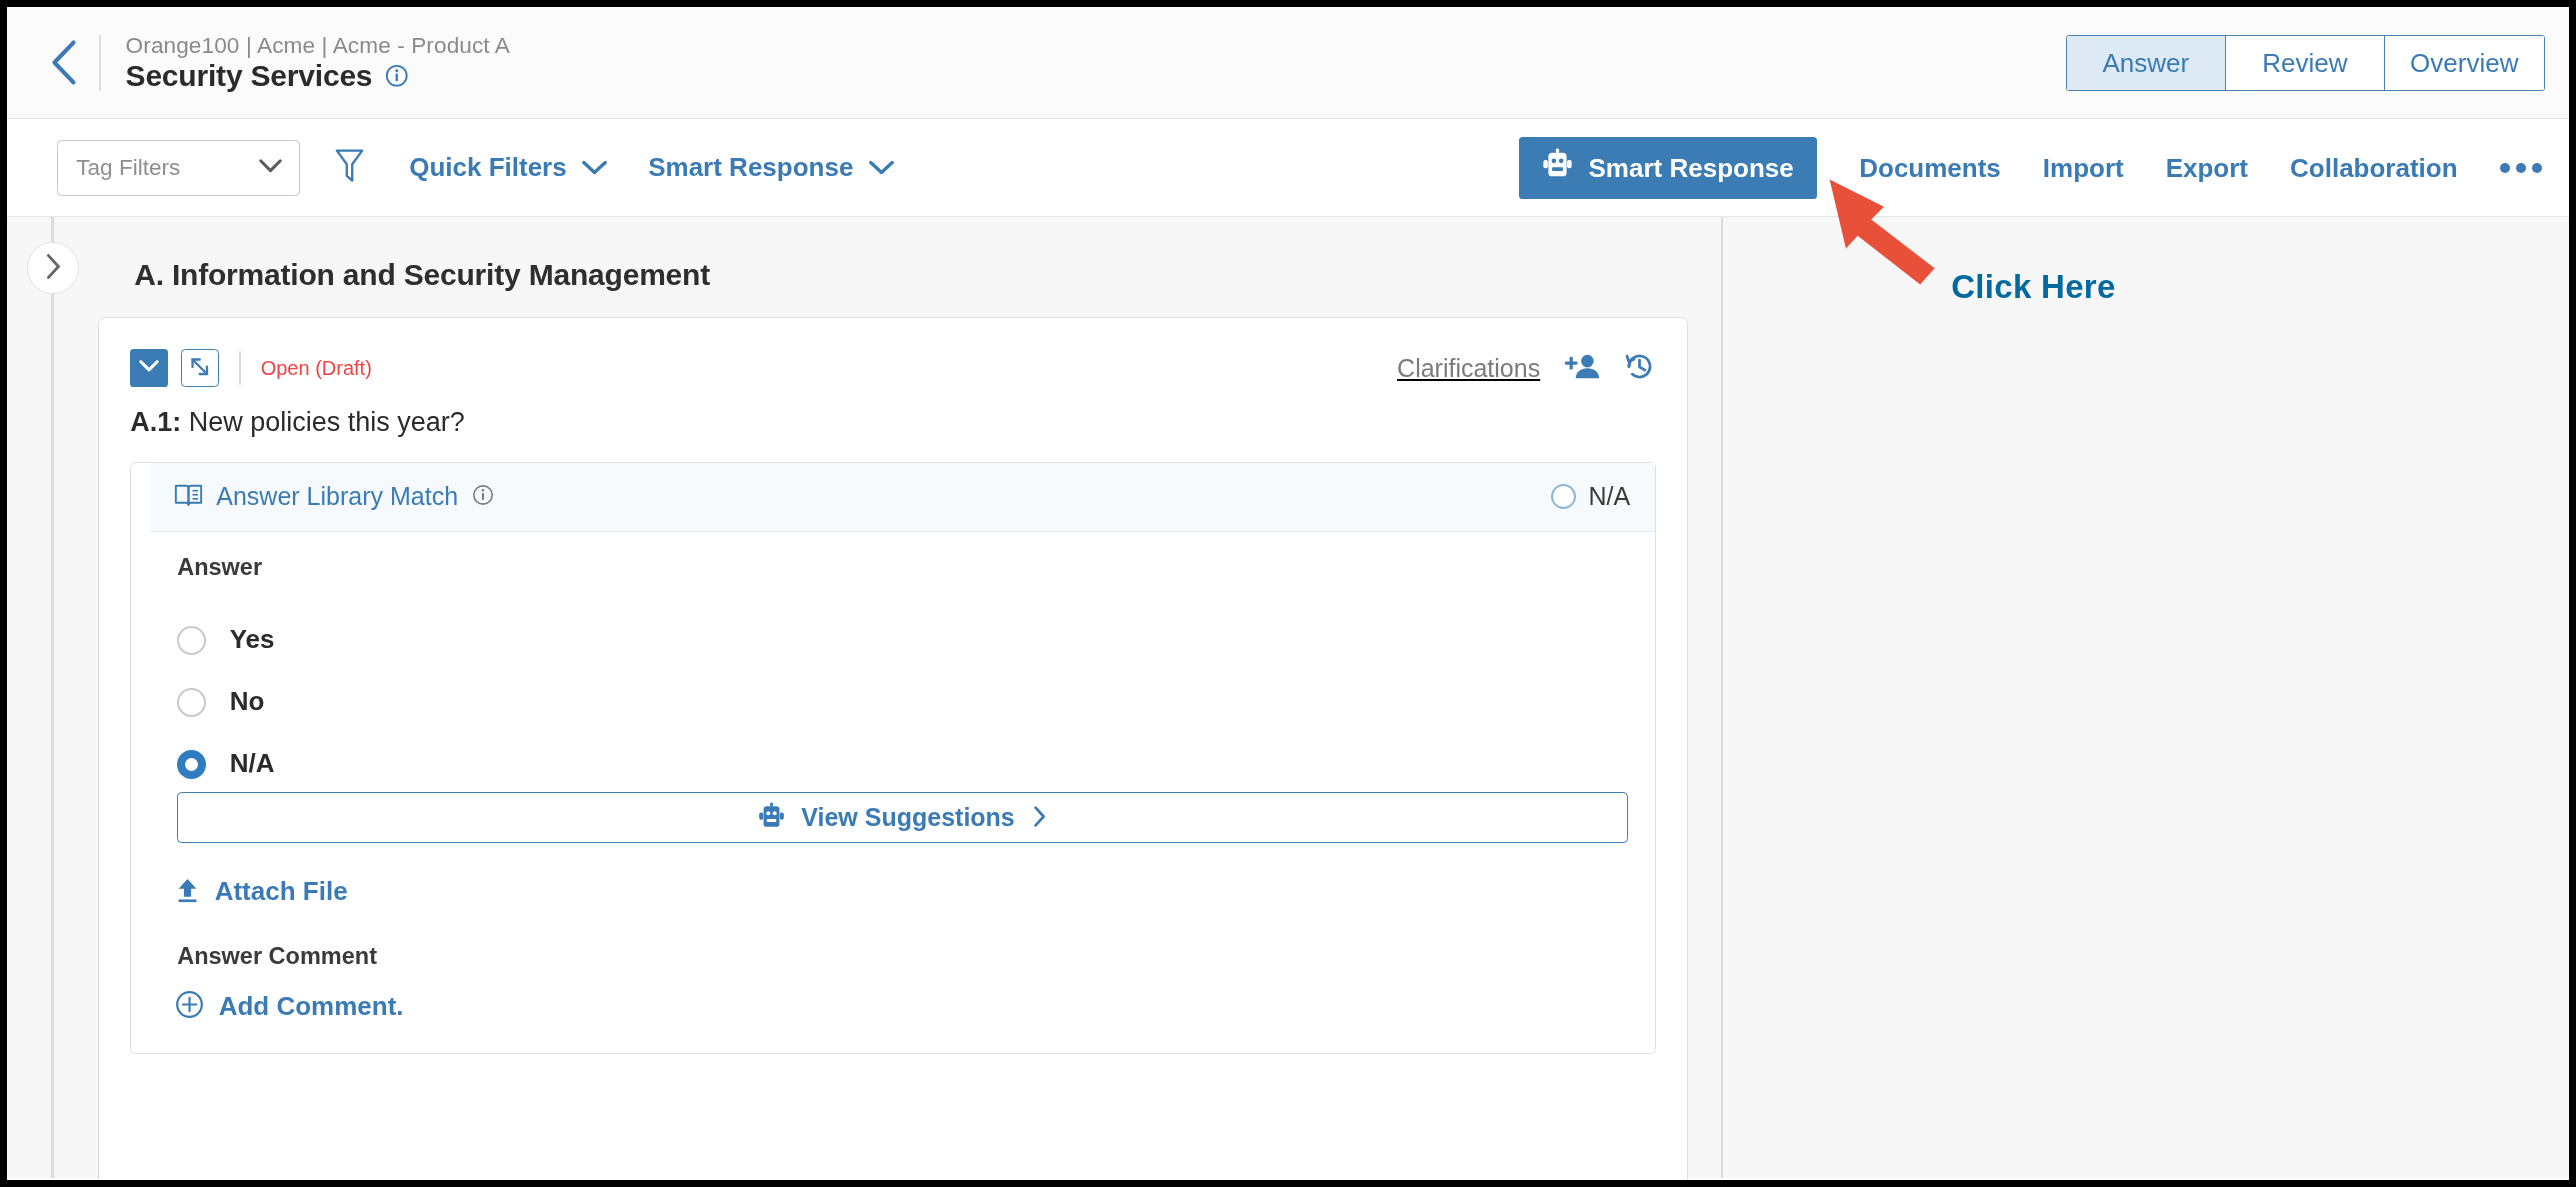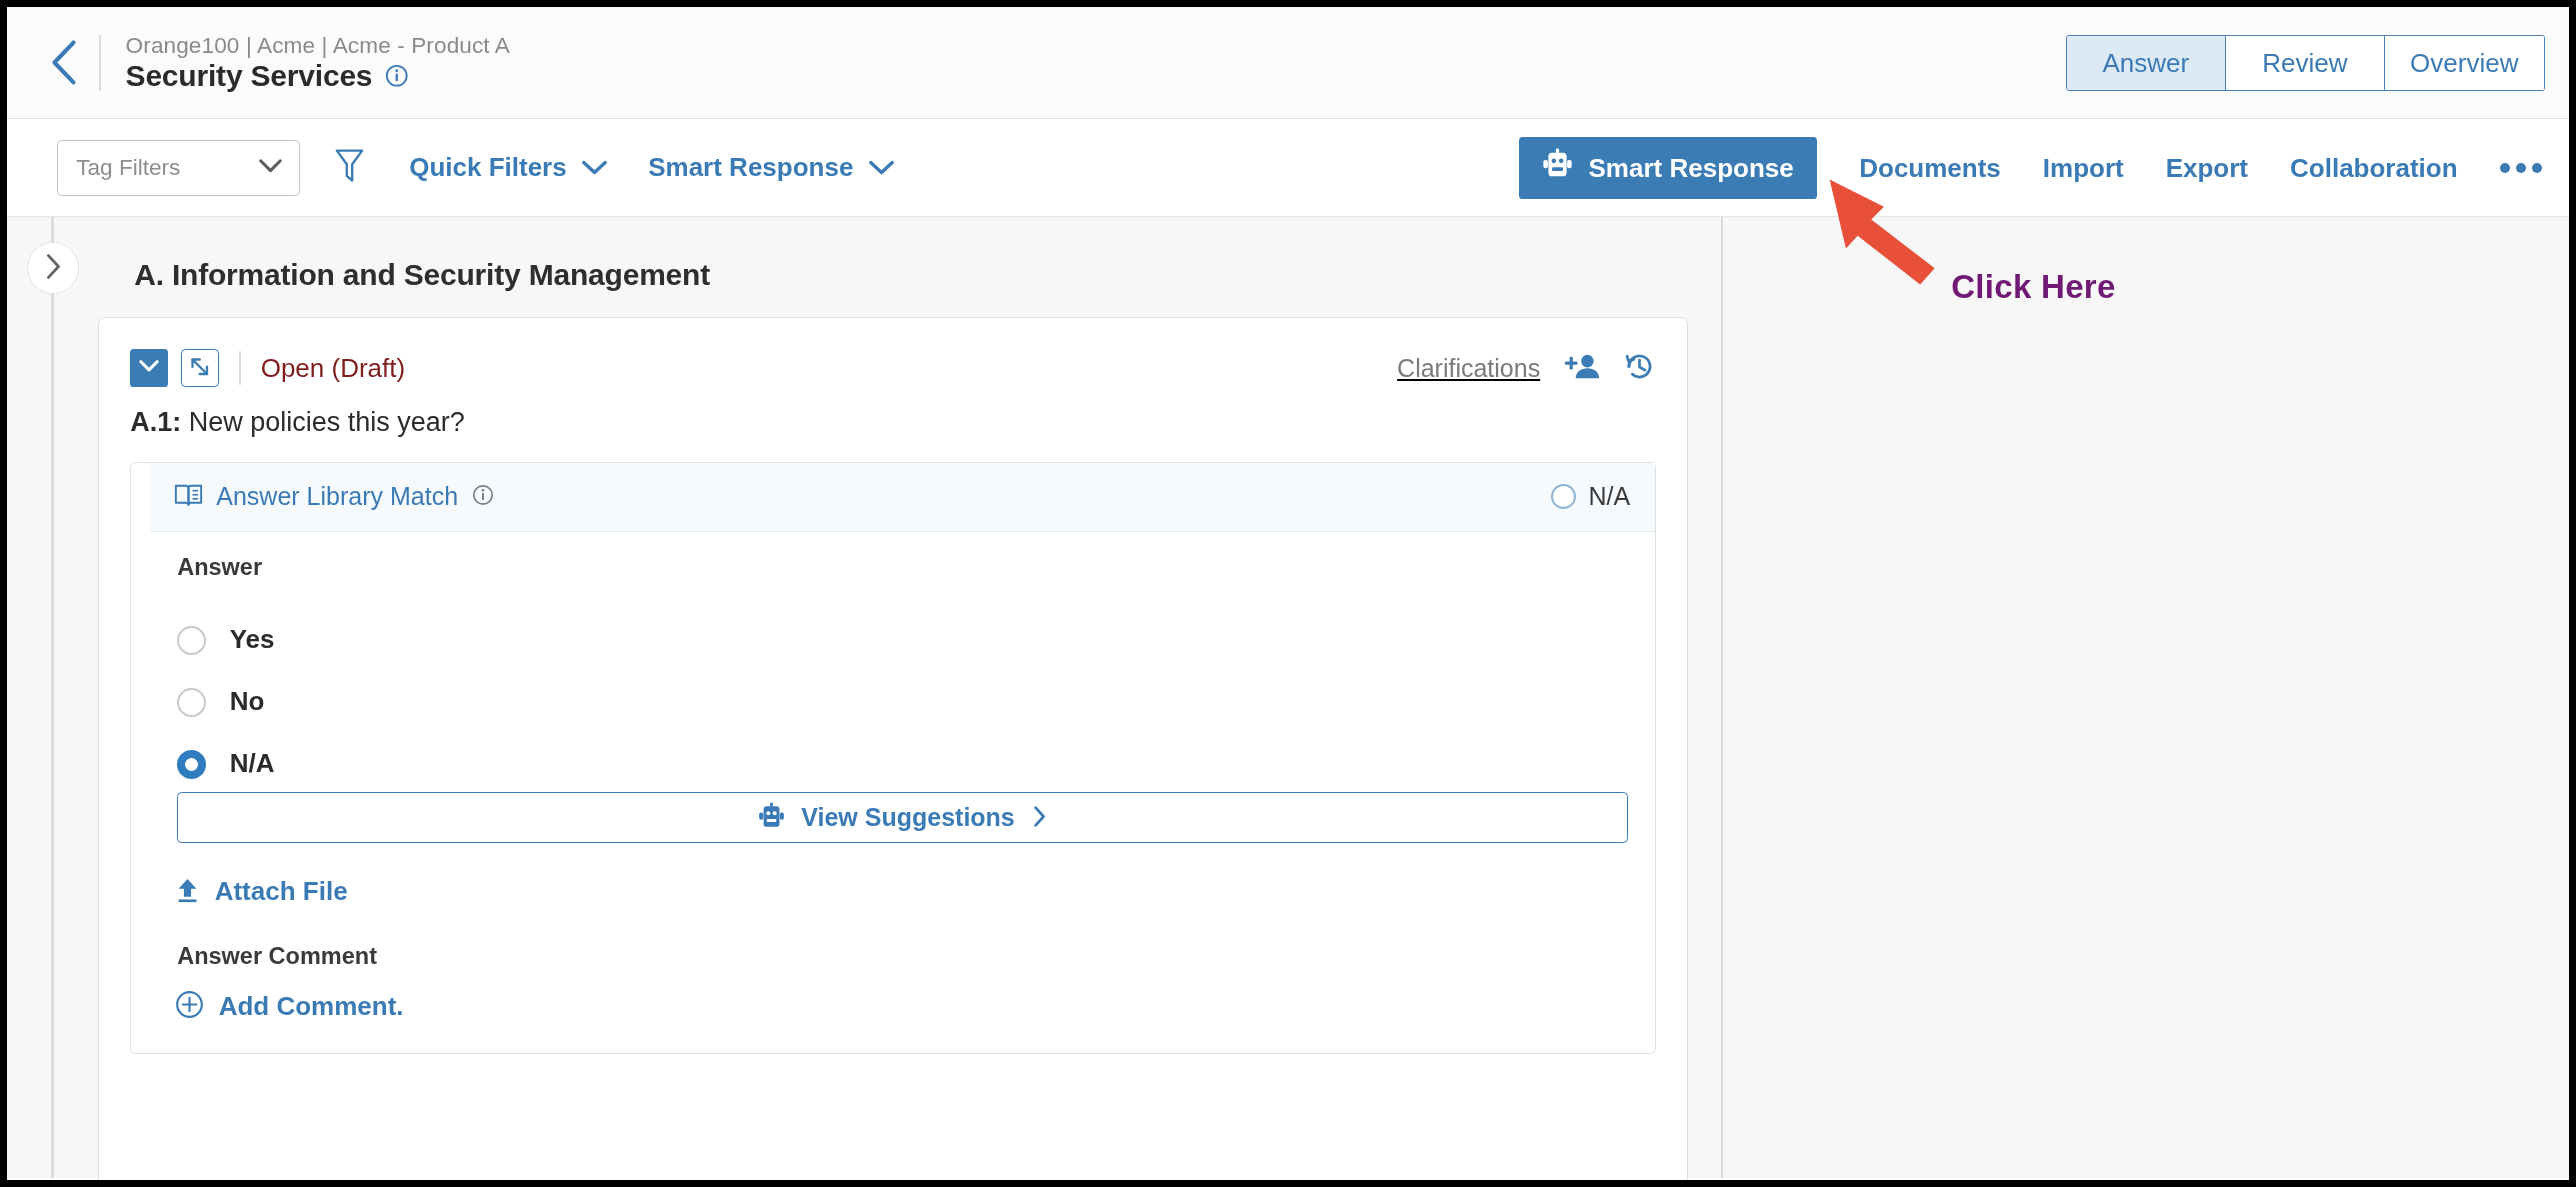--- a/index.html
+++ b/index.html
@@ -201,21 +201,21 @@
   }
   .expand-sq {
     width: 38px; height: 38px;
     border: 1.8px solid #3c7cb4;
     border-radius: 4.5px;
     margin-left: 12.7px;
     display: flex; align-items: center; justify-content: center;
     cursor: pointer;
   }
   .vsep { width:1.8px; height:34px; background:#dcdcdc; margin: 0 20px; }
-  .status-text { font-size: 26px; color: #7f1d1d; }
+  .status-text { font-size: 20px; color: #ef4444; }
   .clar-wrap {
     margin-left: auto;
     display: flex; align-items: center; gap: 23.5px; text-decoration: underline;
   }
   .clar-label { font-size: 25px; color: #7a7a7a; }
   .icon-btn { cursor: pointer; display:flex; align-items:center; }
 
   .q-text {
     padding: 20px 31px 0 31px;
     font-size: 27px; color: #2b2b2b;
@@ -301,21 +301,21 @@
   .annot-arrow {
     position: absolute;
     left: 1819px; top: 167px;
     pointer-events: none;
     z-index: 50;
   }
   .annot-text {
     position: absolute;
     left: 1944px; top: 261px;
     font-size: 33px; font-weight: bold;
-    color: #701a75;
+    color: #0369a1;
     letter-spacing: 0.3px;
     z-index: 50;
   }
 </style>
 </head>
 <body>
 
 <div id="app">
 
   <div class="header">

